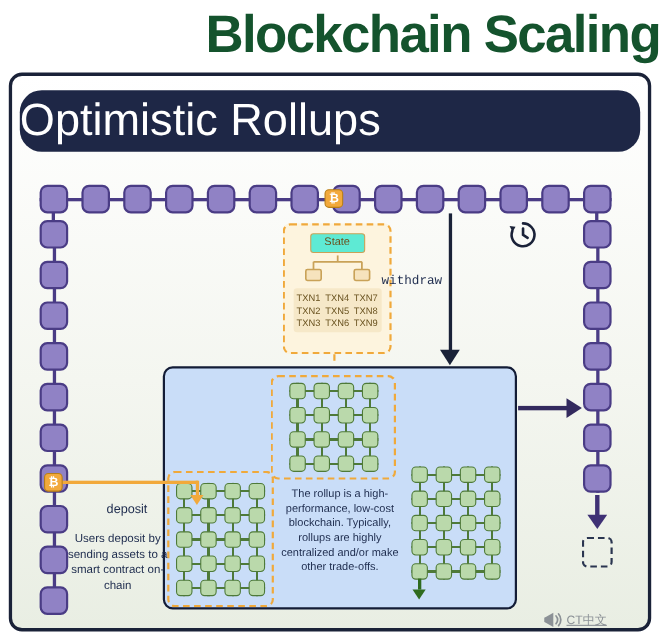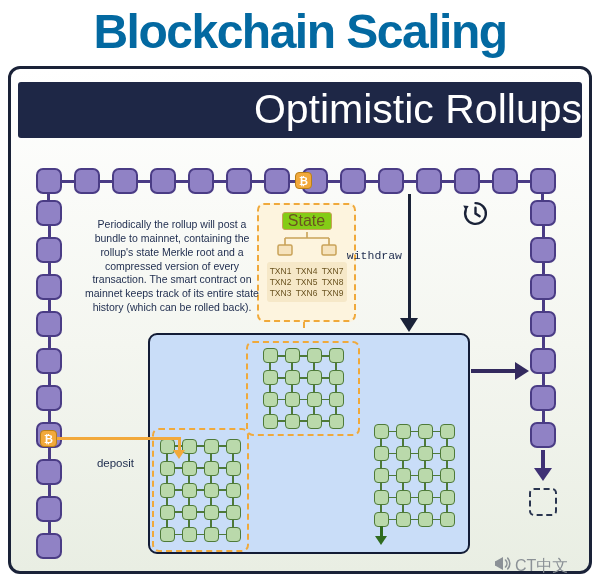--- a/index.html
+++ b/index.html
@@ -1,28 +1,28 @@
 <!DOCTYPE html>
 <html><head>
 <meta charset="utf-8">
 <style>
   * { margin:0; padding:0; box-sizing:border-box; }
   body { font-family:"Liberation Sans", sans-serif; background:#ffffff; }
   .page { position:relative; width:600px; height:582px; background:#ffffff; overflow:hidden; }
 
-  .title { position:absolute; left:0; top:4px; width:100%; text-align:center;
-           font-size:48px; font-weight:bold; letter-spacing:-1.5px; color:#0369a1; }
+  .title { position:absolute; left:0; top:4px; width:100%; text-align:right;
+           font-size:48px; font-weight:bold; letter-spacing:-1.5px; color:#14532d; }
 
   .frame { position:absolute; left:8px; top:66px; width:584px; height:508px;
            border:3px solid #1a2238; border-radius:12px;
            background:linear-gradient(180deg,#ffffff 0%,#f4f6f0 55%,#e9eee3 100%); }
 
   .subtitle { position:absolute; left:18px; top:82px; width:564px; height:56px;
-              background:#1e2746; border-radius:3px; color:#ffffff;
-              font-size:41px; text-align:right; line-height:54px; }
+              background:#1e2746; border-radius:20px; color:#ffffff;
+              font-size:41px; text-align:left; line-height:54px; }
 
   
   .chain { position:absolute; display:flex; }
   .blk { width:26px; height:26px; background:#9082c5; border:2.5px solid #4a3c85; border-radius:7px; flex:none; }
   .chain-top  { left:36px; top:168px; width:520px; height:26px; gap:12px;
                 background:linear-gradient(#4a3c85,#4a3c85) 0 center / 100% 3px no-repeat; }
   .chain-left { left:36px; top:200px; width:26px; height:359px; flex-direction:column; gap:11px;
                 background:linear-gradient(#4a3c85,#4a3c85) center 0 / 3px 100% no-repeat; }
   .chain-right{ left:530px; top:200px; width:26px; height:248px; flex-direction:column; gap:11px;
                 background:linear-gradient(#4a3c85,#4a3c85) center 0 / 3px 100% no-repeat; }
@@ -38,22 +38,22 @@
 
   .note { position:absolute; color:#1d2b4d; text-align:center; line-height:1.32; z-index:3; }
   .note-mainnet  { left:84px;  top:218px; width:176px; font-size:10.5px; }
   .note-withdraw { left:428px; top:234px; width:120px; font-size:10.3px; }
   .note-rollup   { left:252px; top:443px; width:114px; font-size:10px; }
   .note-deposit  { left:54px;  top:484px; width:106px; font-size:10.5px; }
 
   
   .statewrap { position:absolute; left:257px; top:203px; width:99px; height:119px;
                border:2px dashed #f0a93b; border-radius:7px; background:#fdf4de; padding-top:7px; }
-  .statebox { width:50px; height:18px; margin:0 auto; background:#84cc16; border:1.5px solid #c9a258;
-              border-radius:3px; font-size:16px; color:#6a5320; text-align:center; line-height:15px; }
+  .statebox { width:50px; height:18px; margin:0 auto; background:#5eead4; border:1.5px solid #c9a258;
+              border-radius:3px; font-size:10px; color:#6a5320; text-align:center; line-height:15px; }
   .tree { display:block; margin:2px auto 0; }
   .txngrid { width:80px; margin:2px auto 0; background:#f6e8c8; border-radius:3px;
              display:grid; grid-template-columns:repeat(3,1fr); gap:1px 2px; padding:4px 2px;
              font-size:8.5px; color:#6a5320; text-align:center; }
   .dash-connector { position:absolute; left:303px; top:322px; height:19px; border-left:2px dashed #f0a93b; }
 
   
   .withdraw-label { position:absolute; left:342px; top:249px; width:60px; text-align:right;
                     font-size:11.5px; color:#1d2b4d;font-family:Liberation Mono, monospace; }
   .withdraw-line { position:absolute; left:408px; top:194px; width:3px; height:126px; background:#1a2238; z-index:3; }
@@ -90,21 +90,21 @@
   .arrow-right-line { position:absolute; left:471px; top:369px; width:46px; height:4px; background:#332a5e; z-index:3; }
   .arrow-right-head { position:absolute; left:515px; top:362px; border-top:9px solid transparent;
                       border-bottom:9px solid transparent; border-left:14px solid #332a5e; z-index:3; }
   .arrow-down-line { position:absolute; left:541px; top:450px; width:4px; height:19px; background:#3f3175; }
   .arrow-down-head { position:absolute; left:534px; top:468px; border-left:9px solid transparent;
                      border-right:9px solid transparent; border-top:13px solid #3f3175; }
   .dashed-square { position:absolute; left:529px; top:488px; width:28px; height:28px;
                    border:2.5px dashed #2a3550; border-radius:5px; }
 
   .watermark { position:absolute; left:494px; top:556px; display:flex; align-items:flex-start; gap:4px;
-               color:#8b9196; font-size:16px; z-index:5; }
+               color:#8b9196; font-size:11px; z-index:5;text-decoration:underline; }
 </style>
 </head>
 <body>
 
 <div class="page">
 
   <h1 class="title">Blockchain Scaling</h1>
 
   <div class="frame"></div>
   <div class="subtitle">Optimistic Rollups</div>
@@ -145,21 +145,20 @@
       <div class="blk"></div>
       <div class="blk"></div>
       <div class="blk"></div>
     </div>
   <div class="corner corner-left"></div>
   <div class="corner corner-right"></div>
 
   <div class="badge badge-top">₿</div>
   <div class="badge badge-left">₿</div>
 
-  <p class="note note-mainnet">Periodically the rollup will post a bundle to mainnet, containing the rollup's state Merkle root and a compressed version of every transaction. The smart contract on mainnet keeps track of its entire state history (which can be rolled back).</p>
 
   <div class="statewrap">
     <div class="statebox">State</div>
     <svg class="tree" width="74" height="28" viewBox="0 0 74 28">
       <path d="M37 0 V6 M15 6 H59 M15 6 V13 M59 6 V13" stroke="#c9a258" stroke-width="1.6" fill="none"></path>
       <rect x="8" y="13" width="14" height="10" rx="1.5" fill="#f6e3bd" stroke="#c9a258" stroke-width="1.5"></rect>
       <rect x="52" y="13" width="14" height="10" rx="1.5" fill="#f6e3bd" stroke="#c9a258" stroke-width="1.5"></rect>
     </svg>
     <div class="txngrid">
       <span>TXN1</span>
@@ -249,25 +248,27 @@
       <div class="gblk"></div>
       <div class="gblk"></div>
       <div class="gblk"></div>
       <div class="gblk"></div>
       <div class="gblk"></div>
       <div class="gblk"></div>
     </div>
   <div class="green-arrow-line"></div>
   <div class="green-arrow-head"></div>
 
+  <p class="note note-rollup">The rollup is a high-performance, low-cost blockchain. Typically, rollups are highly centralized and/or make other trade-offs.</p>
 
   <div class="deposit-line-h"></div>
   <div class="deposit-line-v"></div>
   <div class="deposit-head"></div>
   <div class="deposit-label">deposit</div>
+  <p class="note note-deposit">Users deposit by sending assets to a smart contract on-chain</p>
 
   <div class="arrow-right-line"></div>
   <div class="arrow-right-head"></div>
   <div class="arrow-down-line"></div>
   <div class="arrow-down-head"></div>
   <div class="dashed-square"></div>
 
   <div class="watermark">
     <svg width="17" height="15" viewBox="0 0 17 15">
       <path d="M1 5.5 L9 1 V14 L1 9.5 Z" fill="#8b9196"></path>

